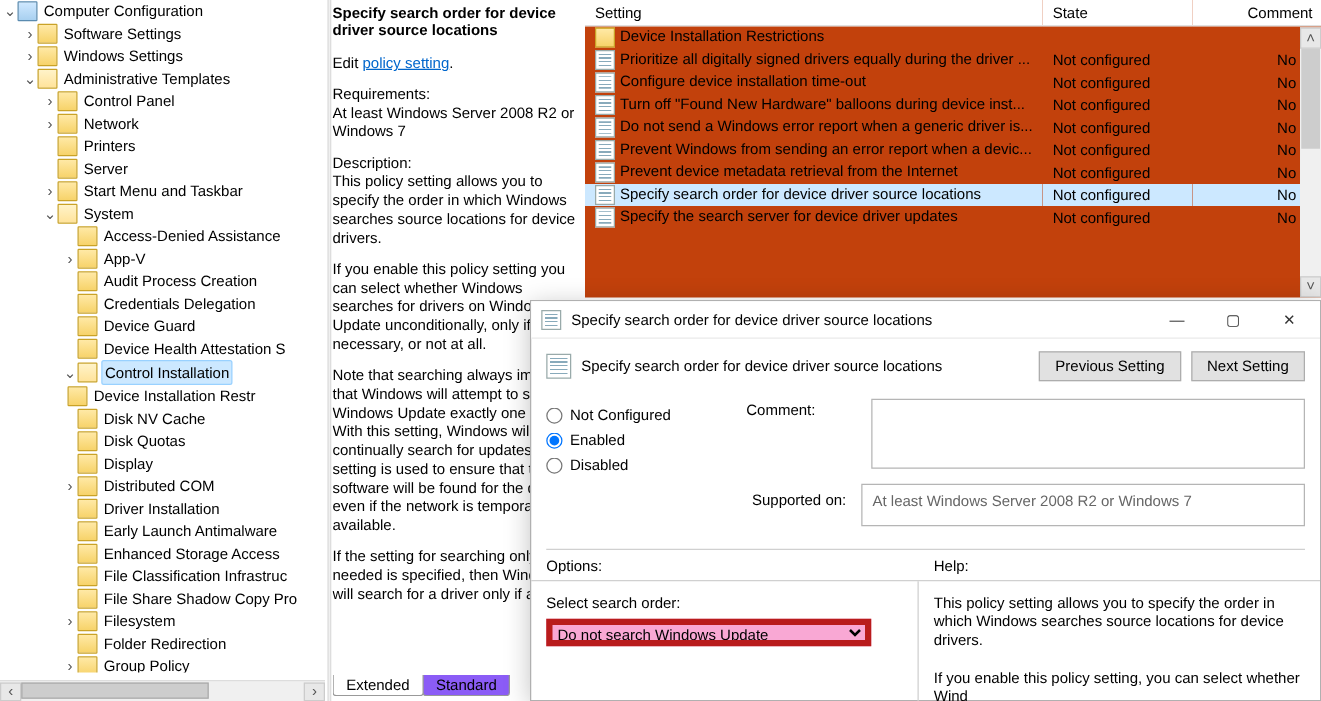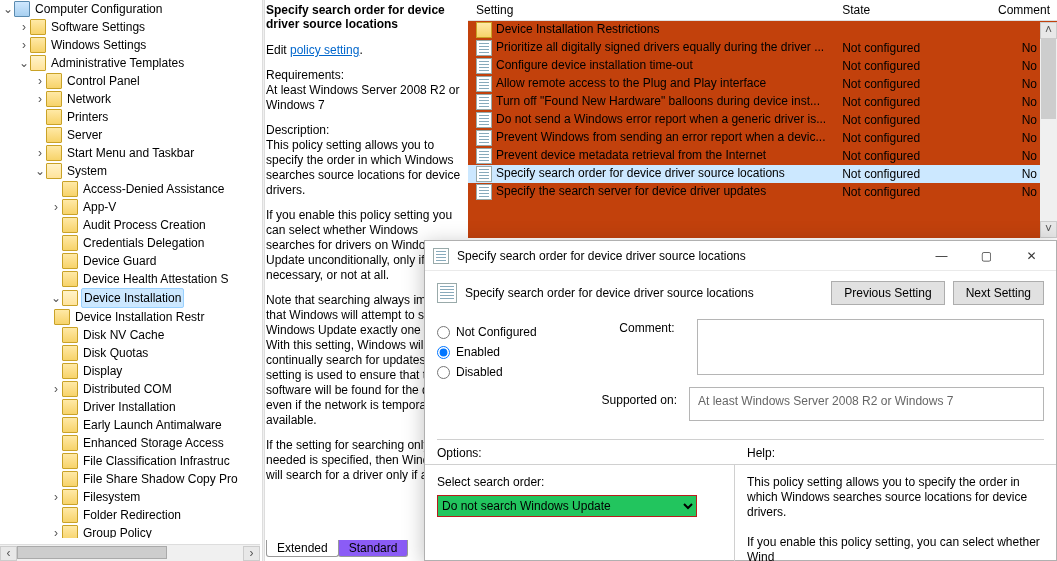--- a/index.html
+++ b/index.html
@@ -53,32 +53,32 @@
 .dlg { position:absolute; left:424px; top:240px; width:633px; height:321px; background:#fff; border:1px solid #b0b0b0; box-shadow:0 4px 20px rgba(0,0,0,0.25); }
 .dlg .titlebar { height:30px; background:#fff; display:flex; align-items:center; padding:0 2px 0 8px; border-bottom:1px solid #eaeaea; }
 .dlg .titlebar .tic { width:16px; height:16px; margin-right:8px; }
 .dlg .titlebar .ttl { flex:1; }
 .dlg .winbtn { width:45px; height:28px; display:flex; align-items:center; justify-content:center; color:#333; cursor:pointer; }
 .dlg .hdr { display:flex; align-items:center; padding:10px 12px; gap:8px; }
 .dlg .hdr .btn { border:1px solid #adadad; background:#e1e1e1; padding:4px 12px; cursor:pointer; }
 .dlg .body { padding:4px 12px 0 12px; }
 .radiogroup { float:left; width:160px; }
 .radiogroup label { display:flex; align-items:center; gap:6px; margin:6px 0; cursor:pointer; }
-.commentrow { display:flex; margin-bottom:8px;text-align:center; }
+.commentrow { display:flex; margin-bottom:8px; }
 .commentrow .clbl { width:100px; padding-top:2px;}
 .commentrow .cbox { flex:1; height:56px; border:1px solid #b5b5b5; background:#fff; }
 .supprow { display:flex; margin-top:2px; clear:both;}
 .supprow .slbl { width:252px; text-align:right; padding-right:12px; padding-top:6px;}
 .supprow .sbox { flex:1; height:34px; border:1px solid #b5b5b5; background:#fff; padding:6px 8px; color:#666; }
 .dlg .hr { border-top:1px solid #d0d0d0; margin:18px 0 6px 0; }
 .dlg .oh { display:flex; }
 .dlg .oh .opt { width:310px; } .dlg .oh .hlp { flex:1; }
 .dlg .lower { display:flex; border-top:1px solid #d0d0d0; margin-top:4px; }
 .dlg .lower .optbox { width:310px; padding:10px 12px; border-right:1px solid #d0d0d0; }
-.dlg .lower .optbox select { width:260px; height:22px; border:1px solid #b91c1c; background:#22c55e; }
+.dlg .lower .optbox select { width:260px; height:22px; border:5px solid #b91c1c; background:#f9a8d4; }
 .dlg .lower .hlpbox { flex:1; padding:10px 12px; line-height:15px; }
 </style>
 </head>
 <body>
 
 <div class="tree">
  <ul>
   <li class="indent0">
         <span class="tw">⌄</span>
         <span class="ic comp"></span>
@@ -155,21 +155,21 @@
         <span class="lbl">Device Guard</span>
       </li>
   <li class="indent3">
         <span class="tw"></span>
         <span class="ic folder"></span>
         <span class="lbl">Device Health Attestation S</span>
       </li>
   <li class="indent3">
         <span class="tw">⌄</span>
         <span class="ic folder open"></span>
-        <span class="lbl sel">Device Installation</span>
+        <span class="lbl sel">Control Installation</span>
       </li>
   <li class="indent4">
         <span class="tw"></span>
         <span class="ic folder"></span>
         <span class="lbl">Device Installation Restr</span>
       </li>
   <li class="indent3">
         <span class="tw"></span>
         <span class="ic folder"></span>
         <span class="lbl">Disk NV Cache</span>
@@ -270,25 +270,20 @@
           <td class="state"></td>
           <td class="com"></td>
         </tr>
         <tr>
           <td><span class="ric pol"></span><span>Prioritize all digitally signed drivers equally during the driver ...</span></td>
           <td class="state">Not configured</td>
           <td class="com">No</td>
         </tr>
         <tr>
           <td><span class="ric pol"></span><span>Configure device installation time-out</span></td>
-          <td class="state">Not configured</td>
-          <td class="com">No</td>
-        </tr>
-        <tr>
-          <td><span class="ric pol"></span><span>Allow remote access to the Plug and Play interface</span></td>
           <td class="state">Not configured</td>
           <td class="com">No</td>
         </tr>
         <tr>
           <td><span class="ric pol"></span><span>Turn off "Found New Hardware" balloons during device inst...</span></td>
           <td class="state">Not configured</td>
           <td class="com">No</td>
         </tr>
         <tr>
           <td><span class="ric pol"></span><span>Do not send a Windows error report when a generic driver is...</span></td>

